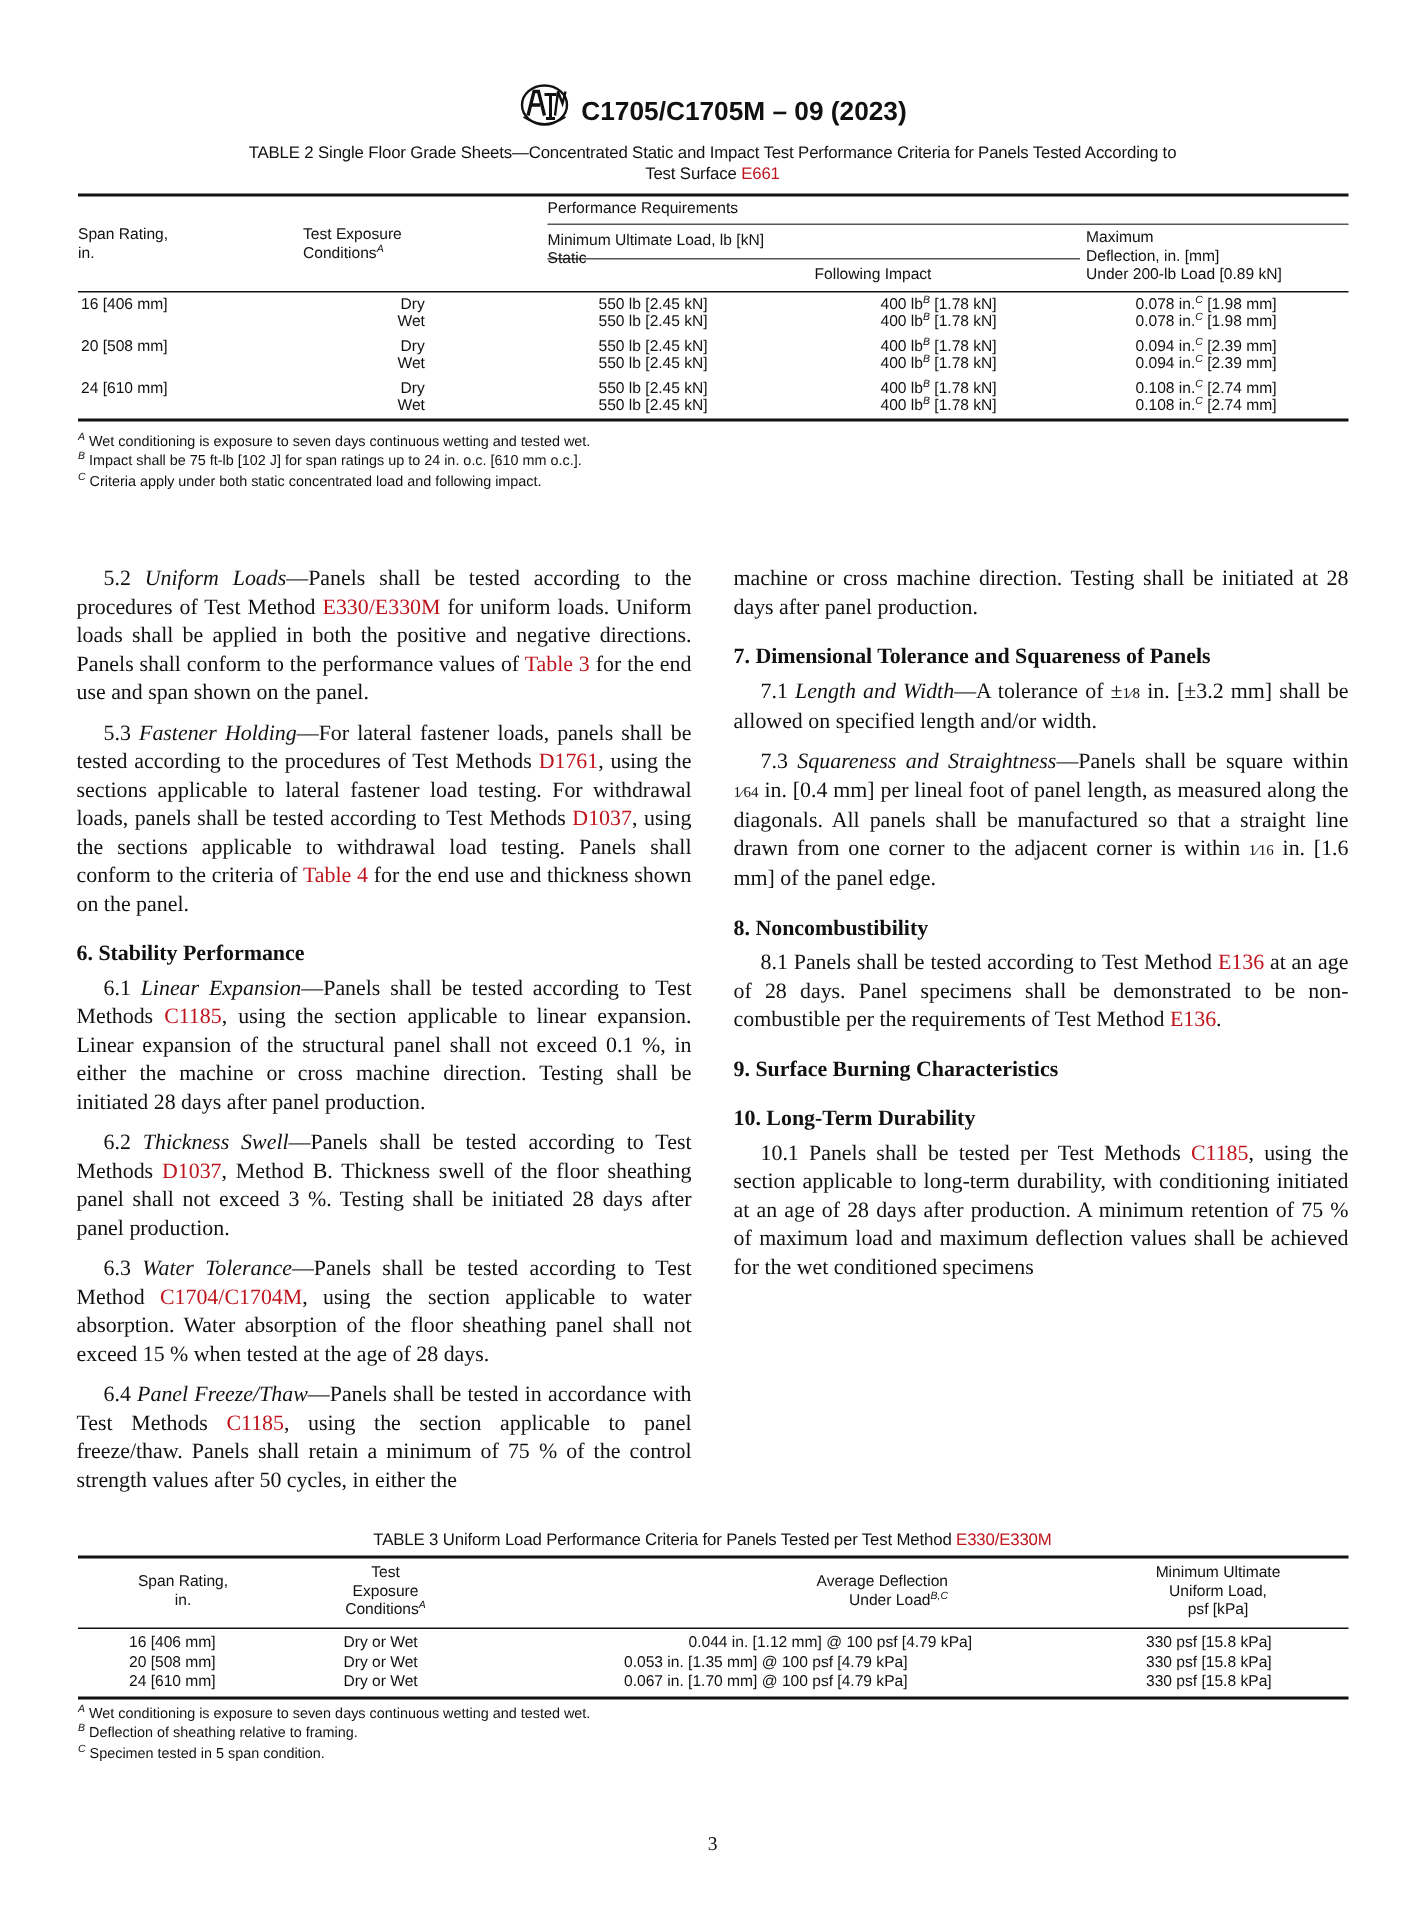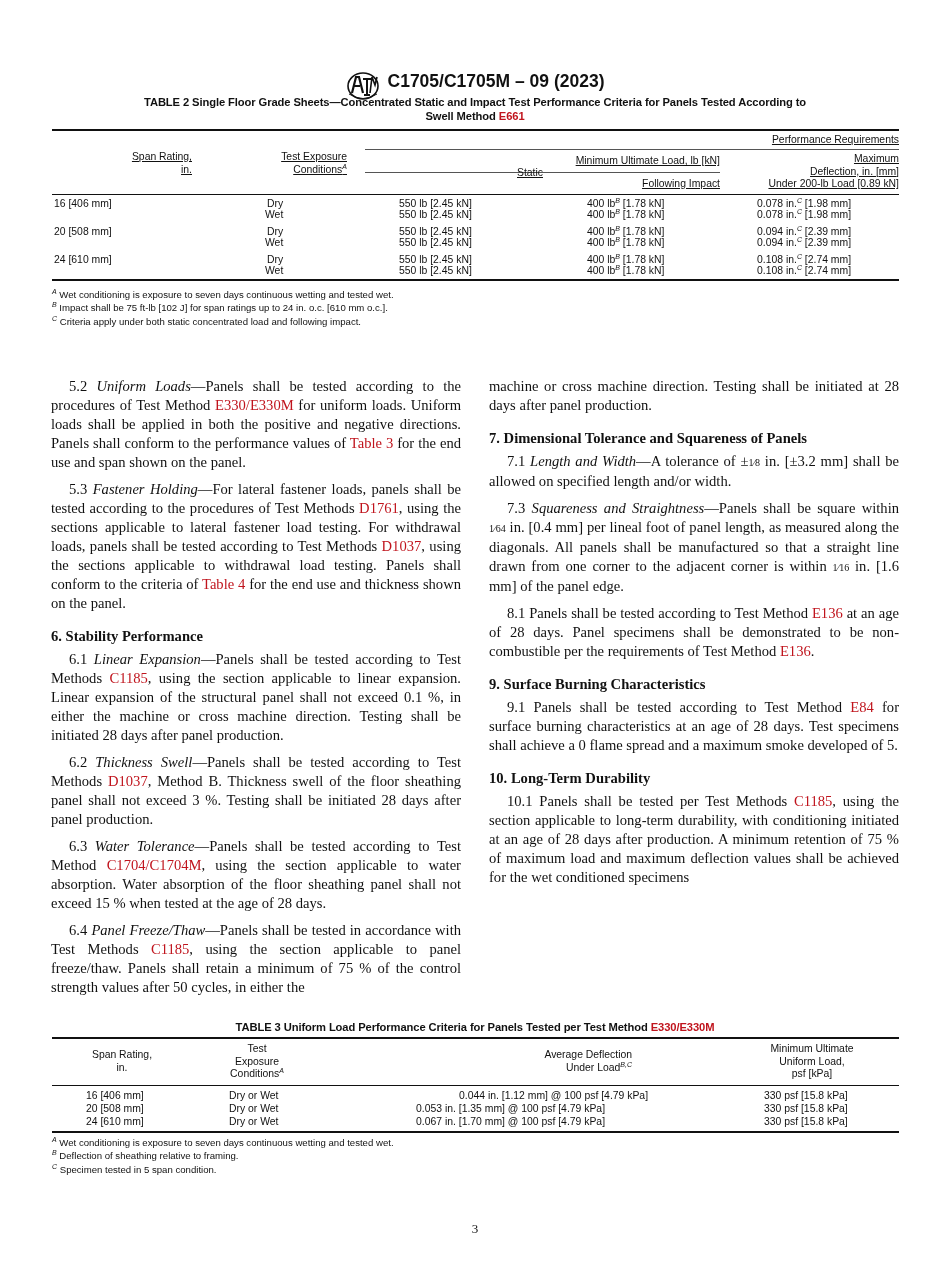--- a/index.html
+++ b/index.html
@@ -1,30 +1,30 @@
 <!DOCTYPE html>
 <html><head>
 <meta charset="utf-8">
 <style>
   * { box-sizing: border-box; margin: 0; padding: 0; }
   html, body { width: 950px; height: 1272px; background: #ffffff; }
   body { position: relative; color: #111; font-family: "Liberation Serif", serif; overflow: hidden; }
 
   .header { position: absolute; top: 55px; left: 0; width: 950px; text-align: center; height: 30px; }
-  .header-inner { display: inline-flex; align-items: flex-start; gap: 8px; margin-top: 16px; }
+  .header-inner { display: inline-flex; align-items: flex-end; gap: 8px; }
   .logo { width: 34px; height: 30px; }
   .doc-title { font-family: "Liberation Sans", sans-serif; font-weight: bold; font-size: 17.5px; color: #111; }
   .red { color: #c0141d; }
 
-  .table-caption { position: absolute; left: 52px; width: 846px; text-align: center; font-family: "Liberation Sans", sans-serif; font-weight: bold; font-size: 11.2px; line-height: 14px; letter-spacing: -0.1px; }
+  .table-caption { position: absolute; left: 52px; width: 846px; text-align: center; font-family: "Liberation Sans", sans-serif; font-weight: normal; font-size: 11.2px; line-height: 14px; letter-spacing: -0.1px; }
 
   .t2 { position: absolute; left: 52px; top: 129px; width: 847px; font-family: "Liberation Sans", sans-serif; font-size: 10.4px; }
   .t2 .top-rule { border-top: 2px solid #111; }
   .t2 .hdr { position: relative; height: 64px; border-bottom: 1px solid #111; }
-  .t2 .hcell { position: absolute; text-align: right; line-height: 12.5px; text-decoration: underline; }
+  .t2 .hcell { position: absolute; text-align: left; line-height: 12.5px; }
   .t2 .hline { position: absolute; border-top: 1px solid #555; }
   .t2 .body { position: relative; height: 86px; border-bottom: 2px solid #111; }
   .t2 .cell { position: absolute; line-height: 10.6px; white-space: nowrap; }
 
   sup { font-size: 7px; font-style: italic; vertical-align: 4px; line-height: 0; }
 
   .fn { position: absolute; left: 52px; font-family: "Liberation Sans", sans-serif; font-size: 9.6px; line-height: 13.3px; }
 
   .col { position: absolute; width: 410px; font-size: 14.6px; line-height: 19px; text-align: justify; }
   .col p { text-indent: 18px; margin-bottom: 8px; }
@@ -54,21 +54,21 @@
       <path d="M17 8 L25 8 M21 8 L21 24 M18 24 L24 24" fill="none" stroke="#111" stroke-width="2"></path>
       <path d="M24 22 L26 6 L29 14 L31 6" fill="none" stroke="#111" stroke-width="1.6"></path>
       <path d="M3 23 Q17 32 31 23" fill="none" stroke="#111" stroke-width="1"></path>
     </svg>
     <span class="doc-title">C1705/C1705M – 09 (2023)</span>
   </div>
 </div>
 
 <div class="table-caption" style="top:95px;">
   <div>TABLE 2 Single Floor Grade Sheets—Concentrated Static and Impact Test Performance Criteria for Panels Tested According to</div>
-  <div><span>Swell Method </span><span class="red">E661</span></div>
+  <div><span>Test Surface </span><span class="red">E661</span></div>
 </div>
 
 <div class="t2">
   <div class="top-rule"></div>
   <div class="hdr">
     <div class="hcell" style="left:0;width:140px;top:20px;">
       <div>Span Rating,</div>
       <div>in.</div>
     </div>
     <div class="hcell" style="left:150px;width:145px;top:20px;">
@@ -138,23 +138,23 @@
   <p><span>6.2 </span><em>Thickness Swell</em><span>—Panels shall be tested according to Test Methods </span><span class="red">D1037</span><span>, Method B. Thickness swell of the floor sheathing panel shall not exceed 3 %. Testing shall be initiated 28 days after panel production.</span></p>
   <p><span>6.3 </span><em>Water Tolerance</em><span>—Panels shall be tested according to Test Method </span><span class="red">C1704/C1704M</span><span>, using the section applicable to water absorption. Water absorption of the floor sheathing panel shall not exceed 15 % when tested at the age of 28 days.</span></p>
   <p><span>6.4 </span><em>Panel Freeze/Thaw</em><span>—Panels shall be tested in accordance with Test Methods </span><span class="red">C1185</span><span>, using the section applicable to panel freeze/thaw. Panels shall retain a minimum of 75 % of the control strength values after 50 cycles, in either the</span></p>
 </div>
 
 <div class="col" style="left:489px;top:377px;">
   <p class="cont">machine or cross machine direction. Testing shall be initiated at 28 days after panel production.</p>
   <h3>7.  Dimensional Tolerance and Squareness of Panels</h3>
   <p><span>7.1 </span><em>Length and Width</em><span>—A tolerance of ±</span><span class="frac">1⁄8</span><span> in. [±3.2 mm] shall be allowed on specified length and/or width.</span></p>
   <p><span>7.3 </span><em>Squareness and Straightness</em><span>—Panels shall be square within </span><span class="frac">1⁄64</span><span> in. [0.4 mm] per lineal foot of panel length, as measured along the diagonals. All panels shall be manufactured so that a straight line drawn from one corner to the adjacent corner is within </span><span class="frac">1⁄16</span><span> in. [1.6 mm] of the panel edge.</span></p>
+  <h3>8.  Noncombustibility</h3>
   <p><span>8.1  </span><span>Panels shall be tested according to Test Method </span><span class="red">E136</span><span> at an age of 28 days. Panel specimens shall be demonstrated to be non-combustible per the requirements of Test Method </span><span class="red">E136</span><span>.</span></p>
   <h3>9.  Surface Burning Characteristics</h3>
-  <p><span>9.1  </span><span>Panels shall be tested according to Test Method </span><span class="red">E84</span><span> for surface burning characteristics at an age of 28 days. Test specimens shall achieve a 0 flame spread and a maximum smoke developed of 5.</span></p>
   <h3>10.  Long-Term Durability</h3>
   <p><span>10.1  </span><span>Panels shall be tested per Test Methods </span><span class="red">C1185</span><span>, using the section applicable to long-term durability, with conditioning initiated at an age of 28 days after production. A minimum retention of 75 % of maximum load and maximum deflection values shall be achieved for the wet conditioned specimens</span></p>
 </div>
 
 <div class="table-caption" style="top:1020px;">
   <span>TABLE 3 Uniform Load Performance Criteria for Panels Tested per Test Method </span><span class="red">E330/E330M</span>
 </div>
 
 <div class="t3">
   <div class="hdr">

